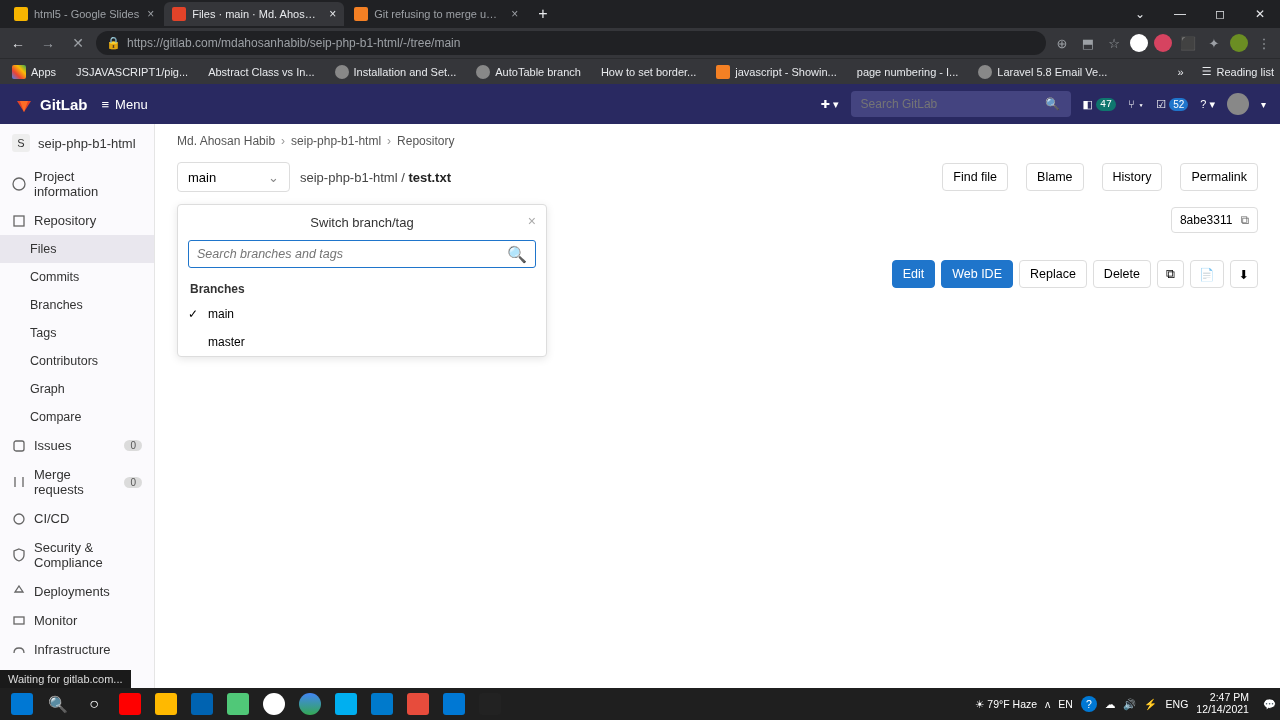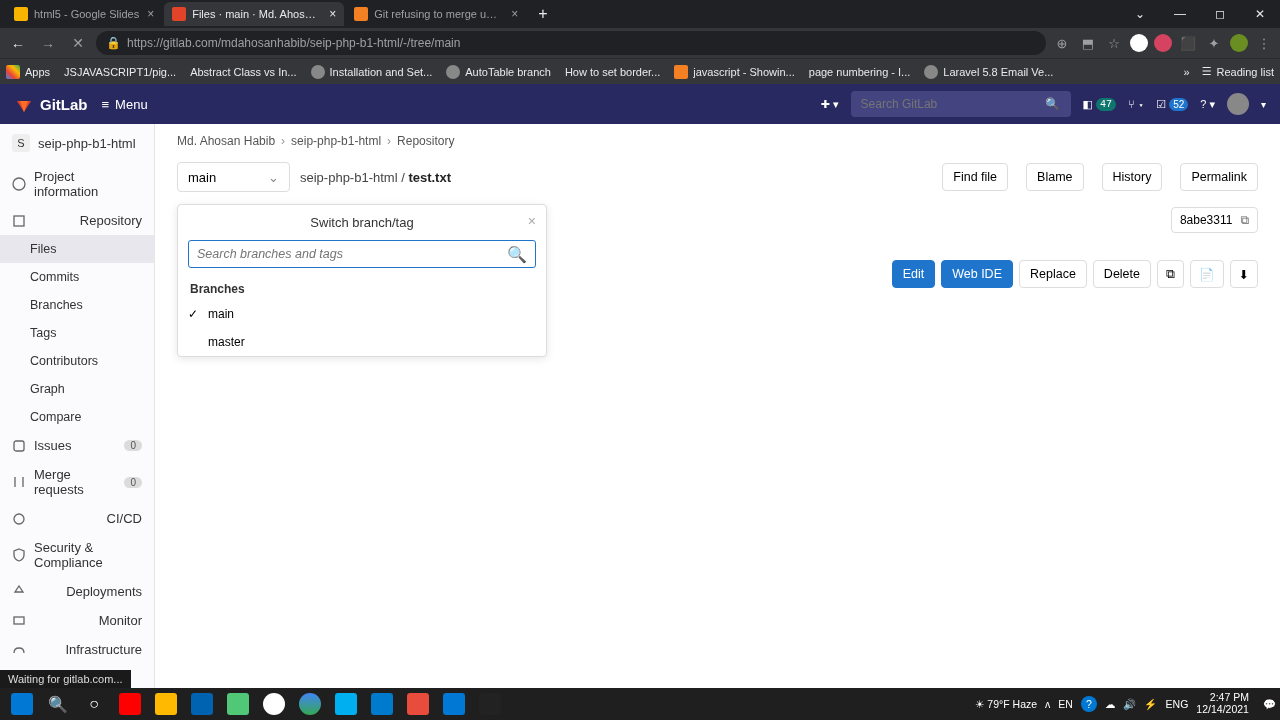--- a/index.html
+++ b/index.html
@@ -17,42 +17,42 @@
 .win-btn { width: 40px; height: 28px; display: flex; align-items: center; justify-content: center; color: #e8eaed; font-size: 12px; cursor: pointer; }
 
 .browser-bar { height: 30px; background: #35363a; display: flex; align-items: center; padding: 0 6px; gap: 6px; }
 .nav-btn { width: 24px; height: 24px; display: flex; align-items: center; justify-content: center; color: #9ca0a5; cursor: pointer; font-size: 14px; }
 .nav-btn.active { color: #e8eaed; }
 .url-bar { flex: 1; background: #202124; border-radius: 14px; height: 24px; display: flex; align-items: center; padding: 0 10px; color: #9ca0a5; font-size: 12px; gap: 6px; }
 .bar-icon { width: 20px; height: 20px; display: flex; align-items: center; justify-content: center; color: #9ca0a5; cursor: pointer; font-size: 13px; }
 .avatar-dot { width: 18px; height: 18px; border-radius: 50%; }
 
 .bookmarks { height: 26px; background: #35363a; display: flex; align-items: center; padding: 0 6px; gap: 14px; border-top: 1px solid #2a2b2e; }
-.bm { display: flex; align-items: center; color: #e8eaed; font-size: 11px; gap: 5px; cursor: pointer; white-space: nowrap; }
+.bm { display: flex; align-items: center; color: #e8eaed; font-size: 11px; gap: 5px; cursor: pointer; white-space: nowrap; margin-left: 6px; }
 .bm-icon { width: 14px; height: 14px; border-radius: 2px; }
 .bm-right { margin-left: auto; display: flex; gap: 12px; align-items: center; }
 
 
 .gl-header { height: 40px; background: #292961; display: flex; align-items: center; padding: 0 14px; gap: 14px; color: #fff; }
 .gl-logo { display: flex; align-items: center; gap: 6px; font-size: 15px; font-weight: 600; }
 .gl-menu { display: flex; align-items: center; gap: 6px; font-size: 13px; cursor: pointer; }
 .gl-right { margin-left: auto; display: flex; align-items: center; gap: 12px; }
 .gl-search { background: #444480; border-radius: 4px; height: 26px; width: 220px; display: flex; align-items: center; padding: 0 10px; font-size: 12px; color: #b9b9d8; }
 .gl-search input { background: none; border: none; outline: none; color: #fff; flex: 1; font-size: 12px; }
 .gl-badge { display: flex; align-items: center; gap: 3px; font-size: 11px; cursor: pointer; }
 .gl-badge .cnt { background: #1f75cb; padding: 1px 4px; border-radius: 7px; font-size: 10px; }
 .gl-badge.green .cnt { background: #0f766e; font-family: Liberation Mono, monospace; }
 
 
 .gl-body { display: flex; height: calc(720px - 28px - 30px - 26px - 40px - 32px); background: #fff; }
 .sidebar { width: 155px; background: #fbfafd; border-right: 1px solid #e5e5e5; overflow-y: auto; position: relative; }
 .sidebar::-webkit-scrollbar { width: 10px; }
 .side-project { padding: 10px 12px; display: flex; align-items: center; gap: 8px; font-size: 13px; color: #333; }
 .side-proj-icon { width: 18px; height: 18px; background: #eee; border-radius: 3px; display: flex; align-items: center; justify-content: center; font-size: 11px; }
-.side-item { padding: 7px 12px; display: flex; align-items: center; gap: 8px; font-size: 13px; color: #333; cursor: pointer; justify-content: space-between; }
+.side-item { padding: 7px 12px; display: flex; align-items: center; gap: 8px; font-size: 13px; color: #333; cursor: pointer; }
 .side-item.sub { padding-left: 30px; font-size: 12.5px; }
 .side-item.active { background: #e9e7ee; font-weight: 500; }
 .side-icon { width: 14px; height: 14px; flex-shrink: 0; }
 .side-count { margin-left: auto; background: #dbdbdb; border-radius: 8px; padding: 0 6px; font-size: 10px; color: #555; }
 
 .content { flex: 1; padding: 10px 22px; overflow-y: auto; position: relative; }
 .breadcrumb { font-size: 12px; color: #666; display: flex; gap: 6px; margin-bottom: 14px; }
 .breadcrumb a { color: #555; text-decoration: none; }
 .breadcrumb .sep { color: #999; }
 

